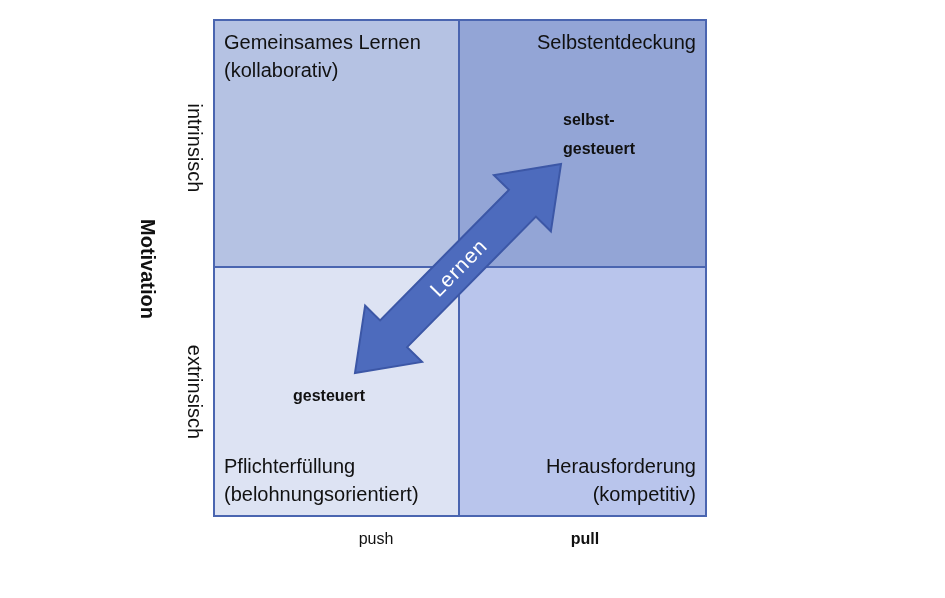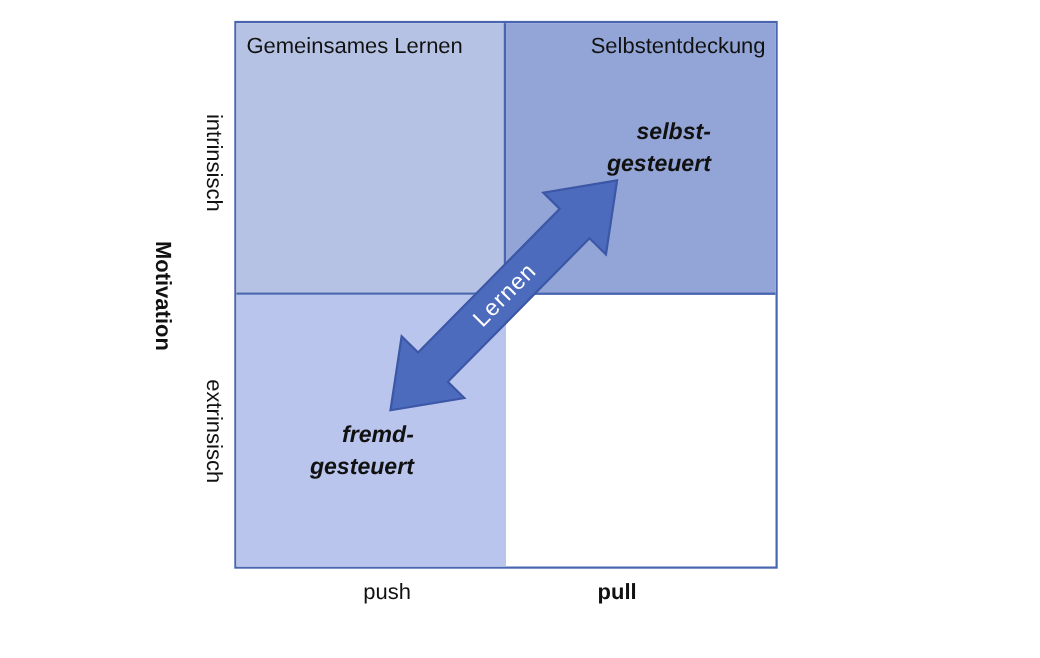--- a/index.html
+++ b/index.html
@@ -16,65 +16,73 @@
   .quad.tl { border-right:2px solid #4a65b0; border-bottom:2px solid #4a65b0; }
   .quad.tr { border-bottom:2px solid #4a65b0; }
   .quad.bl { border-right:2px solid #4a65b0; }
   .qtext { position:absolute; font-size:20px; line-height:28px; letter-spacing:0; }
   .qtext.top-left   { left:9px;  top:7px;  text-align:left;  }
   .qtext.top-right  { right:9px; top:7px;  text-align:right; }
   .qtext.bot-left   { left:9px;  bottom:7px; text-align:left; }
   .qtext.bot-right  { right:9px; bottom:7px; text-align:right; }
   .mode-label {
     position:absolute; transform:translateX(-50%);
-    font-weight:bold; font-style:italic; font-size:21px; line-height:29px;
-    text-align:right; white-space:nowrap;
+    font-weight:bold; font-size:16px; line-height:29px;
+    text-align:left; white-space:nowrap;
   }
   .arrow-svg { position:absolute; left:0; top:0; width:490px; height:494px; pointer-events:none; }
   .axis-v {
     position:absolute; transform:translate(-50%,-50%) rotate(90deg);
     white-space:nowrap; font-size:20px;
   }
   .axis-h {
     position:absolute; transform:translate(-50%,-50%);
-    white-space:nowrap; font-size:20px;
+    white-space:nowrap; font-size:16px;margin-left:24px;
   }
   .bold { font-weight:bold; }
 </style>
 </head>
 <body>
 
 <div class="stage">
 
   <div class="matrix">
 
     <div class="quad tl" style="background: rgb(181, 194, 227);">
       <div class="qtext top-left">
         <div>Gemeinsames Lernen</div>
+        <div>(kollaborativ)</div>
       </div>
     </div>
 
     <div class="quad tr" style="background: rgb(147, 165, 214);">
       <div class="qtext top-right">
         <div>Selbstentdeckung</div>
       </div>
     </div>
 
+    <div class="quad bl" style="background: rgb(221, 227, 243);">
+      <div class="qtext bot-left">
+        <div>Pflichterfüllung</div>
+        <div>(belohnungsorientiert)</div>
+      </div>
+    </div>
 
     <div class="quad br" style="background: rgb(185, 197, 236);">
       <div class="qtext bot-right">
+        <div>Herausforderung</div>
+        <div>(kompetitiv)</div>
       </div>
     </div>
 
     <div class="mode-label" style="left:384px; top:84px;">
       <div>selbst-</div>
       <div>gesteuert</div>
     </div>
     <div class="mode-label" style="left:114px; top:360px;">
-      <div>fremd-</div>
       <div>gesteuert</div>
     </div>
 
     <svg class="arrow-svg" viewBox="0 0 490 494" aria-hidden="true">
       <g transform="translate(243,247.5) rotate(-45.4)">
         <path stroke-width="2" stroke-linejoin="miter" d="M -146.7,0 L -91.7,-40 L -91.7,-19 L 91.7,-19 L 91.7,-40 L 146.7,0 L 91.7,40 L 91.7,19 L -91.7,19 L -91.7,40 Z" fill="#4d6bbd" stroke="#3c57a6"></path>
         <text x="1" y="7" text-anchor="middle" style="font-family:'Liberation Sans',sans-serif; font-size:21px; letter-spacing:1px;" fill="#ffffff">Lernen</text>
       </g>
     </svg>
   </div>

